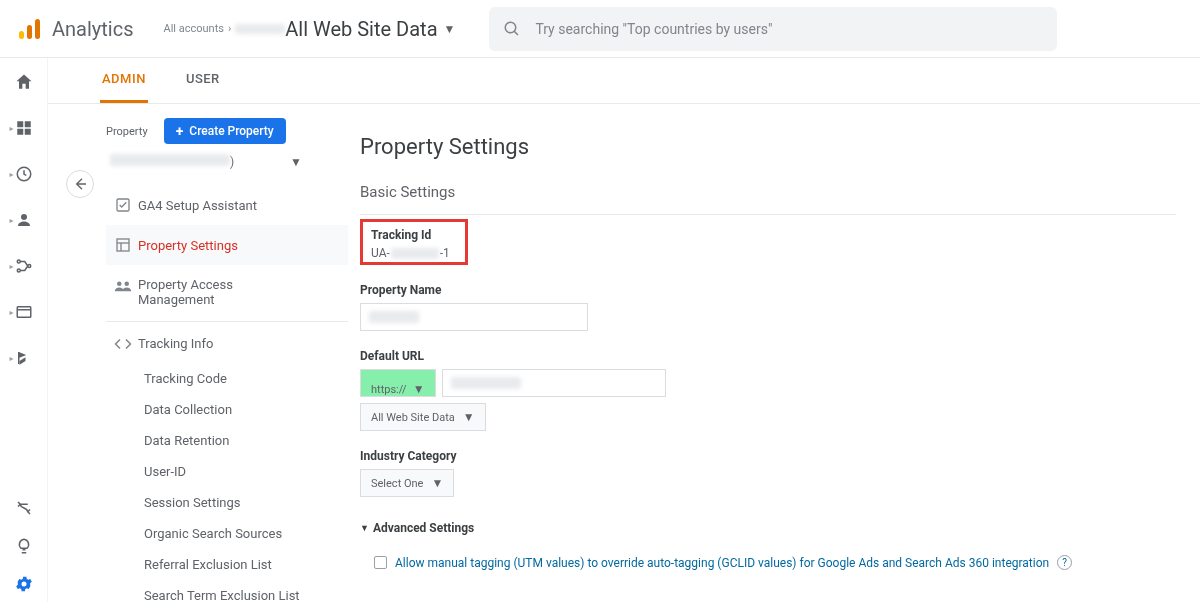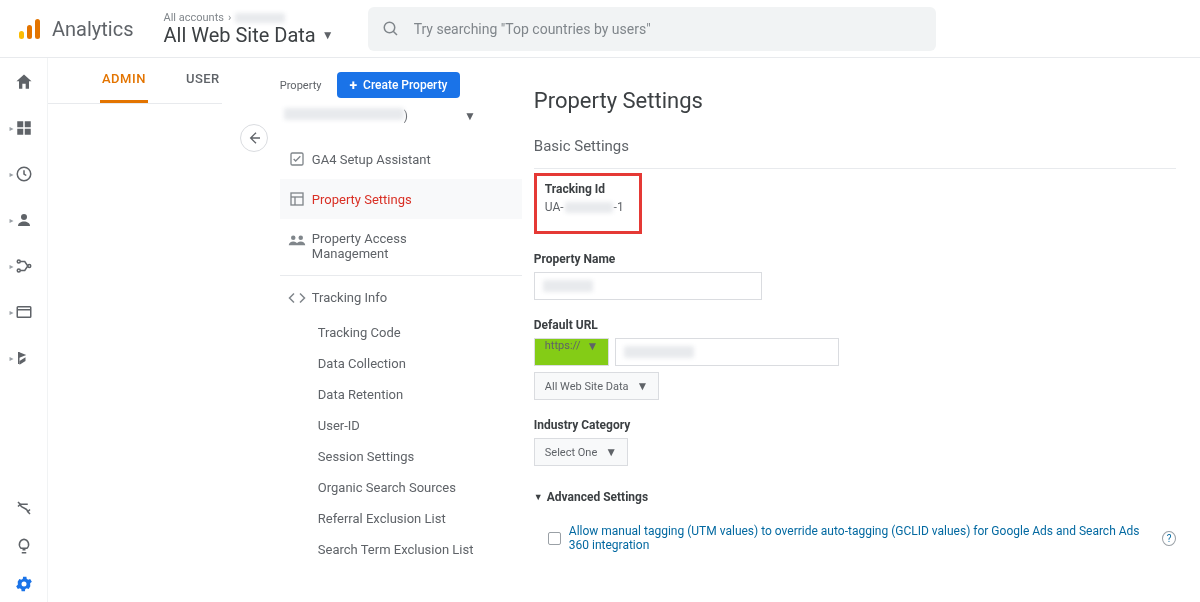--- a/index.html
+++ b/index.html
@@ -3,36 +3,36 @@
 <meta charset="utf-8">
 <style>
   * { box-sizing: border-box; margin: 0; padding: 0; font-family: Roboto, Arial, sans-serif; }
   body { background: #fff; color: #3c4043; font-size: 13px; width: 1200px; height: 602px; overflow: hidden; }
 
   
   .topbar { display: flex; align-items: center; height: 58px; border-bottom: 1px solid #e8eaed; padding: 0 12px 0 0; }
   .logo-wrap { display: flex; align-items: center; padding: 0 16px; gap: 10px; }
   .logo-icon { width: 26px; height: 26px; position: relative; }
   .logo-text { font-size: 20px; color: #5f6368; }
-  .breadcrumb-wrap { display: flex; flex-direction: column; justify-content: flex-start; padding-left: 14px; }
+  .breadcrumb-wrap { display: flex; justify-content: flex-start; padding-left: 14px; }
   .bc-top { font-size: 11px; color: #80868b; display: flex; align-items: center; gap: 4px; }
   .bc-top-obscured { display: inline-block; width: 50px; height: 10px; background: #e8eaed; filter: blur(2px); border-radius: 2px; }
   .bc-main { display: flex; align-items: center; gap: 6px; color: #3c4043; font-size: 20px; line-height: 22px; }
   .caret { font-size: 12px; color: #5f6368; }
   .searchbox { display: flex; align-items: center; background: #f1f3f4; border-radius: 6px; height: 44px; margin-left: 34px; width: 568px; padding: 0 14px; gap: 14px; }
   .search-ph { color: #80868b; font-size: 14px; }
 
   
   .shell { display: flex; height: calc(602px - 58px); }
   .icon-rail { width: 48px; border-right: 1px solid #f1f3f4; display: flex; flex-direction: column; align-items: center; padding-top: 12px; gap: 22px; position: relative; }
   .rail-item { width: 24px; height: 24px; display: flex; align-items: center; justify-content: center; color: #5f6368; position: relative; }
   .rail-tri { position: absolute; left: -2px; font-size: 8px; color: #9aa0a6; }
   .rail-bottom { position: absolute; bottom: 6px; display: flex; flex-direction: column; align-items: center; gap: 14px; }
 
-  .content { flex: 1; display: flex; flex-direction: row; }
+  .content { flex: 1; display: flex; flex-direction: column; }
 
   
   .tabsrow { display: flex; align-items: flex-end; height: 46px; border-bottom: 1px solid #e8eaed; padding-left: 52px; gap: 36px; }
   .tab { font-size: 13px; letter-spacing: 0.5px; color: #5f6368; padding: 14px 2px; border-bottom: 3px solid transparent; cursor: pointer; font-weight: 500;}
   .tab.active { color: #e37400; border-bottom-color: #e37400; }
 
   
   .adminbody { flex: 1; display: flex; overflow: hidden; }
   .propcol { width: 300px; padding: 14px 0 0 58px; position: relative; }
   .propcol-head { display: flex; align-items: center; gap: 16px; }
@@ -48,28 +48,28 @@
   .propnav-item.active { background: #f8f9fa; color: #d93025; }
   .propnav-icon { width: 18px; display: flex; justify-content: center; color: #80868b; flex-shrink: 0;}
   .propnav-sub { padding-left: 38px; }
   .propnav-sub-item { padding: 8px 0; color: #5f6368; font-size: 13px; cursor: pointer; }
   .divider { border-top: 1px solid #e8eaed; margin: 2px 0; }
 
   
   .pane { flex: 1; padding: 18px 24px 0 12px; overflow-y: auto; }
   .pane-title { font-size: 22px; color: #3c4043; margin: 12px 0 24px; font-weight: 400;}
   .section-head { font-size: 15px; color: #5f6368; padding-bottom: 13px; border-bottom: 1px solid #e8eaed; }
-  .redbox { border: 3px solid #e53935; padding: 6px 8px 17px; width: 108px; margin-top: 4px; }
+  .redbox { border: 3px solid #e53935; padding: 6px 8px 2px; width: 108px; margin-top: 4px; }
   .fld-label { font-size: 12px; font-weight: 700; color: #3c4043; margin-top: 18px; }
   .fld-label.first { margin-top: 0; }
   .trk-val { font-size: 12px; color: #5f6368; display: flex; align-items: center; gap: 1px; margin-top: 4px;}
   .obsc { display: inline-block; background: #e8eaed; filter: blur(2px); border-radius: 2px; }
   .input-box { border: 1px solid #dadce0; height: 28px; width: 228px; margin-top: 6px; display: flex; align-items: center; padding: 0 8px; }
   .url-row { display: flex; gap: 6px; margin-top: 6px; }
-  .url-proto { border: 1px solid #dadce0; background: #84cc16; height: 28px; padding: 0 10px; display: flex; align-items: flex-start; gap: 6px; font-size: 11px; color: #5f6368; cursor: pointer;}
+  .url-proto { border: 1px solid #dadce0; background: #86efac; height: 28px; padding: 0 10px; display: flex; align-items: flex-end; gap: 6px; font-size: 11px; color: #5f6368; cursor: pointer;}
   .url-input { border: 1px solid #dadce0; height: 28px; width: 224px; display: flex; align-items: center; padding: 0 8px;}
   .dd-btn { border: 1px solid #dadce0; background: #f8f9fa; height: 28px; padding: 0 10px; display: inline-flex; align-items: center; gap: 8px; font-size: 11px; color: #5f6368; margin-top: 6px; cursor: pointer;}
   .adv-head { display: flex; align-items: center; gap: 4px; font-size: 12px; font-weight: 700; color: #3c4043; margin-top: 24px;}
   .adv-row { display: flex; align-items: center; gap: 8px; font-size: 12px; color: #0369a1; margin-top: 20px; padding-left: 14px;}
   .chk { width: 13px; height: 13px; border: 1px solid #9aa0a6; border-radius: 2px; flex-shrink:0;}
   .help { width: 15px; height: 15px; border: 1px solid #9aa0a6; border-radius: 50%; font-size: 10px; display: inline-flex; align-items: center; justify-content: center; }
 
   svg { display: block; }
 </style>
 </head>

